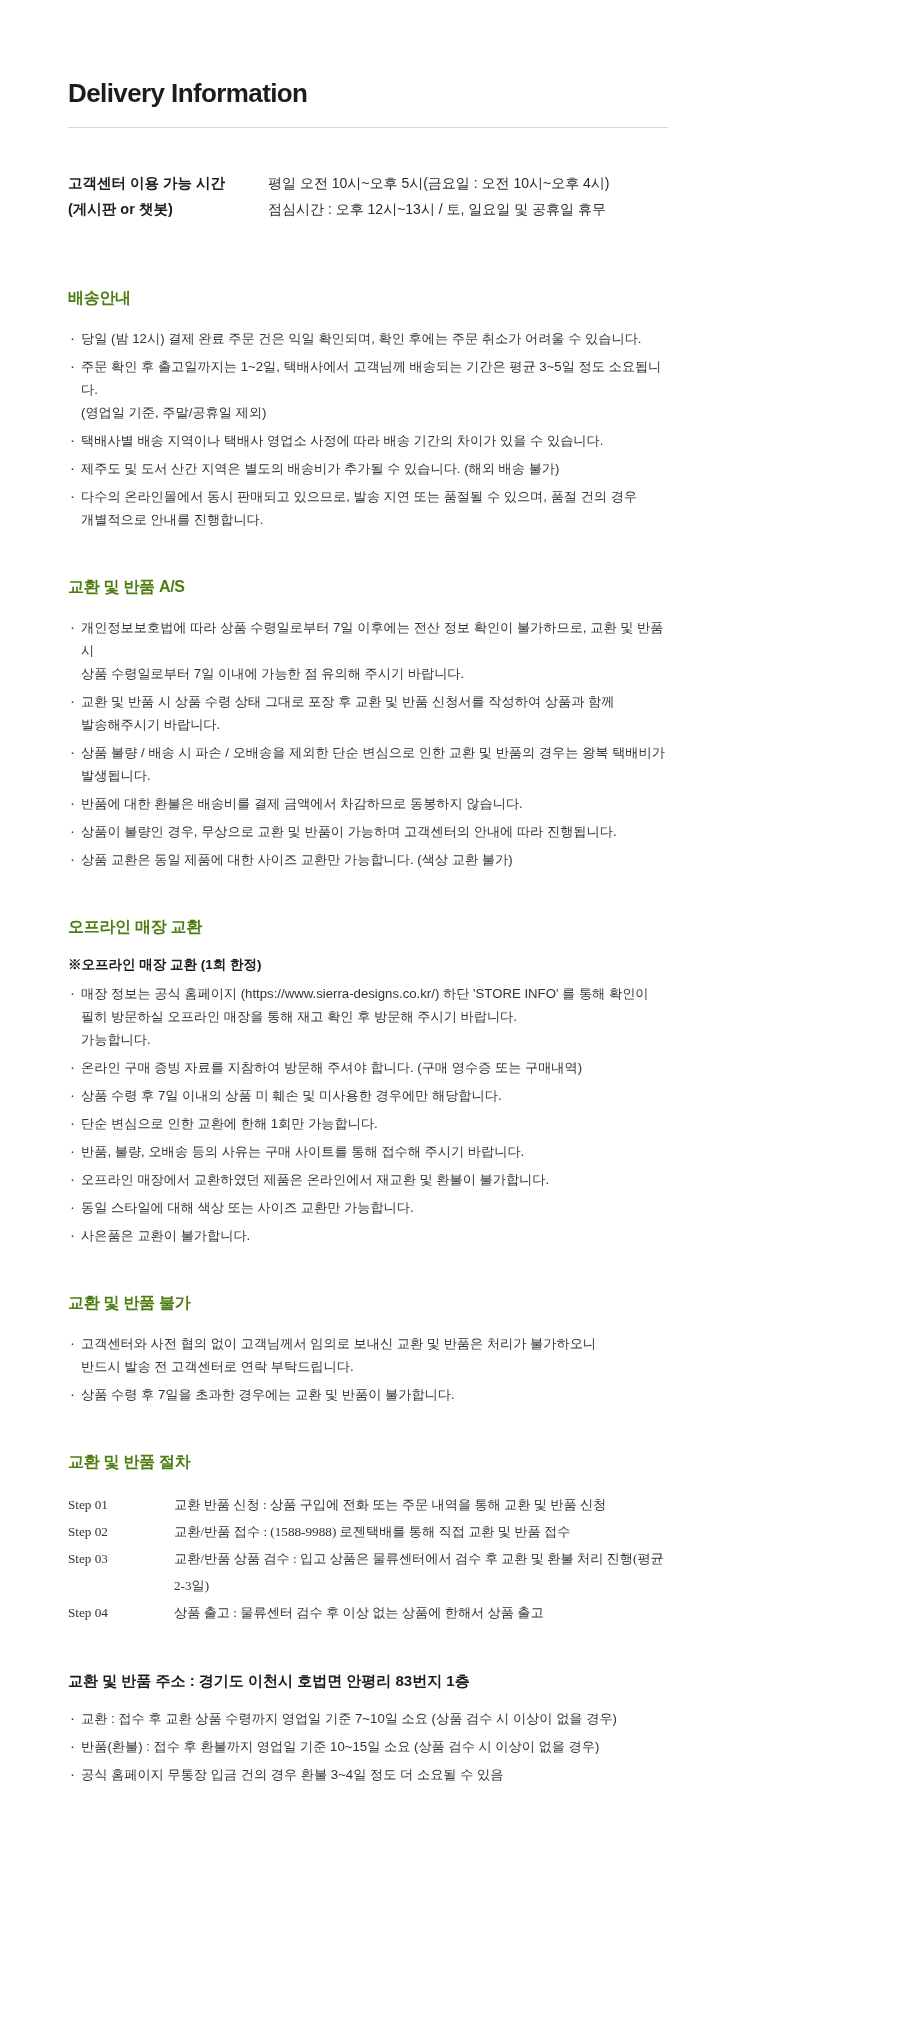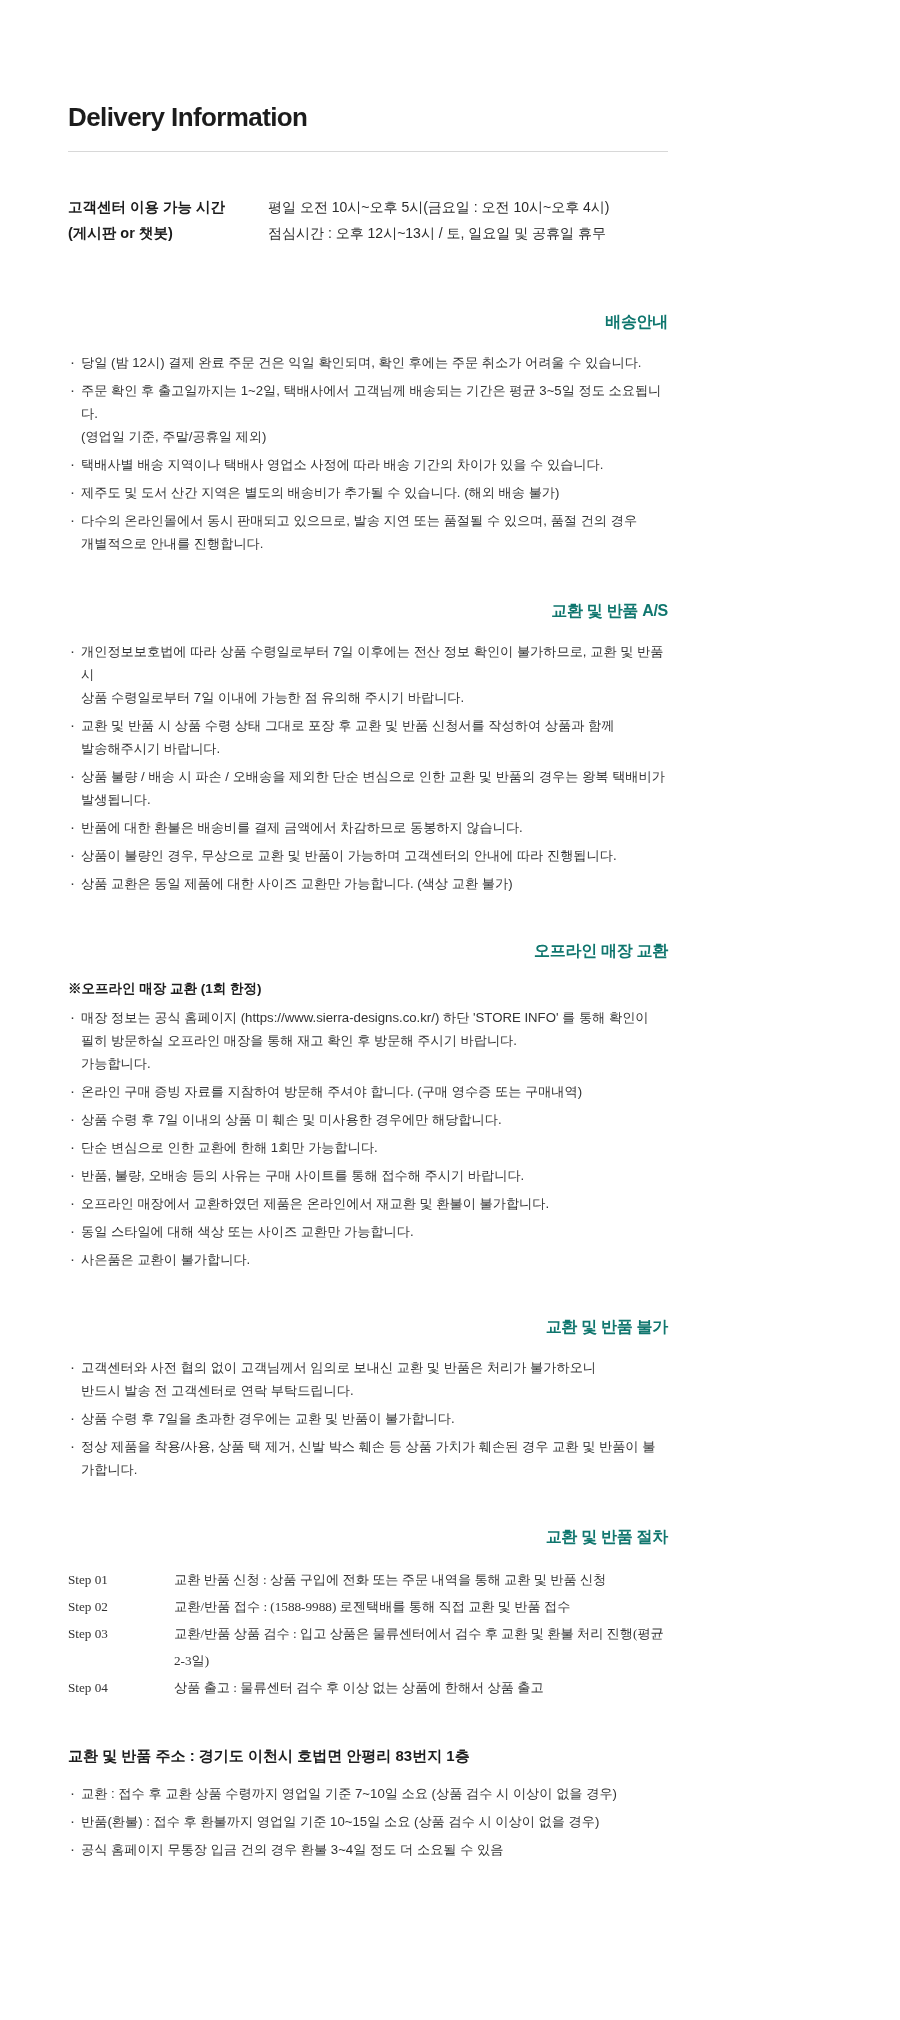--- a/index.html
+++ b/index.html
@@ -11,21 +11,21 @@
     width: 900px;
     min-height: 2020px;
     font-family: "Liberation Sans", sans-serif;
     color: #2b2b2b;
     -webkit-font-smoothing: antialiased;
   }
   .page {
     width: 736px;
     min-height: 2020px;
     box-sizing: border-box;
-    padding: 102px 68px 40px 68px;
+    padding: 78px 68px 40px 68px;
     position: relative;
   }
   .page-title {
     font-size: 26px;
     font-weight: bold;
     letter-spacing: -0.6px;
     color: #1c1c1c;
     margin: 0 0 18px 0;
     font-family: "Liberation Sans", sans-serif;
   }
@@ -56,24 +56,23 @@
     color: #2b2b2b;
   }
 
   
   .section { margin-bottom: 46px; }
   .section:last-child { margin-bottom: 16px; }
 
   .section-heading {
     font-size: 16px;
     font-weight: bold;
-    color: #0f766e;
+    color: #4d7c0f;
     margin: 0 0 18px 0;
     letter-spacing: -0.3px;
-    text-align: right;
   }
   .subheading {
     font-size: 13.5px;
     font-weight: bold;
     color: #1c1c1c;
     margin: 0 0 8px 0;
   }
 
   ul.bullets {
     list-style: none;
@@ -234,23 +233,20 @@
   <div class="section">
     <h2 class="section-heading">교환 및 반품 불가</h2>
     <ul class="bullets">
       <li>
         <span class="cont">고객센터와 사전 협의 없이 고객님께서 임의로 보내신 교환 및 반품은 처리가 불가하오니</span>
         <span class="cont">반드시 발송 전 고객센터로 연락 부탁드립니다.</span>
       </li>
       <li>
         <span class="cont">상품 수령 후 7일을 초과한 경우에는 교환 및 반품이 불가합니다.</span>
       </li>
-      <li>
-        <span class="cont">정상 제품을 착용/사용, 상품 택 제거, 신발 박스 훼손 등 상품 가치가 훼손된 경우 교환 및 반품이 불가합니다.</span>
-      </li>
     </ul>
   </div>
 
   <div class="section">
     <h2 class="section-heading">교환 및 반품 절차</h2>
     <div class="steps">
       <div class="step-row">
         <span class="step-no">Step 01</span>
         <span class="step-text">교환 반품 신청 : 상품 구입에 전화 또는 주문 내역을 통해 교환 및 반품 신청</span>
       </div>

